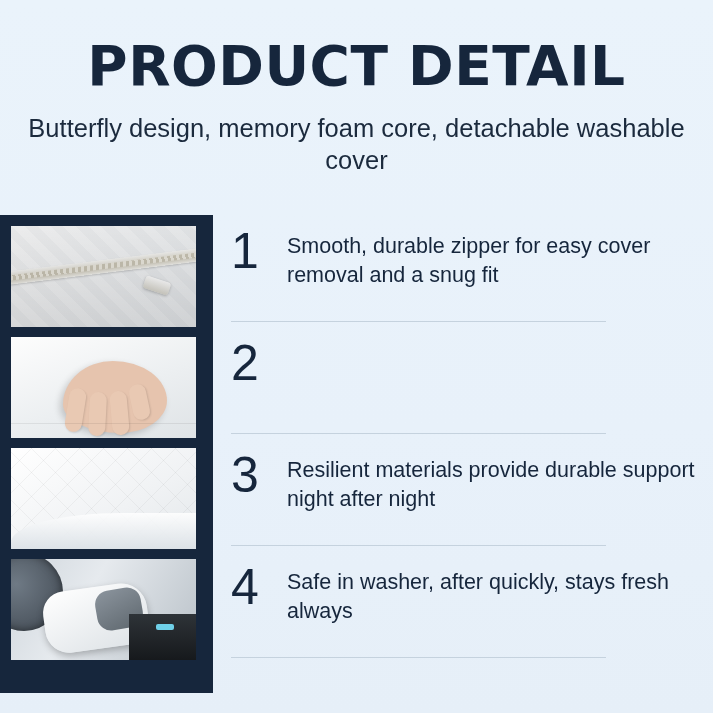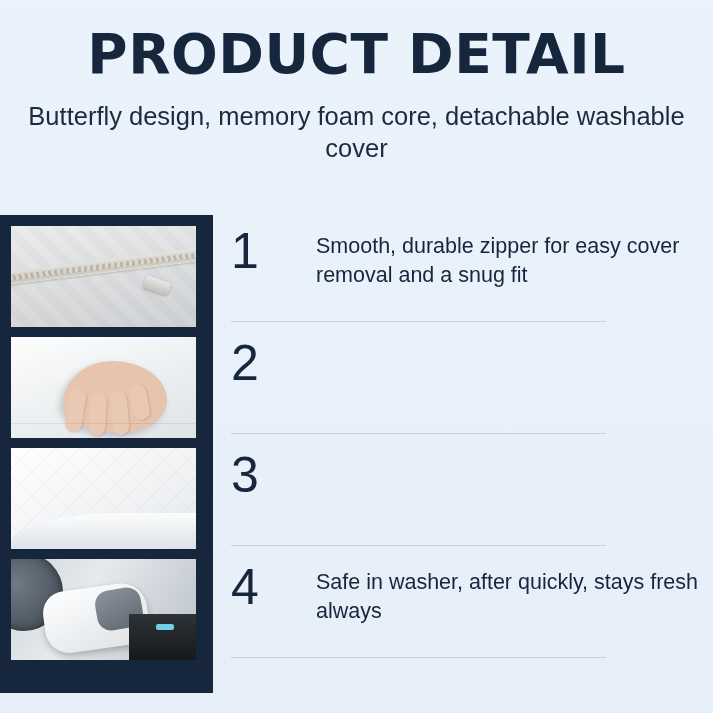--- a/index.html
+++ b/index.html
@@ -25,21 +25,21 @@
   .header {
     padding-top: 26px;
     text-align: center;
   }
   .title {
     font-size: 55px;
     font-weight: bold;
     letter-spacing: 0.5px;
     color: #16263c;
     line-height: 1.05;
-    margin: 0;
+    margin: 12px;
     font-family: "DejaVu Sans", sans-serif;
   }
   .subtitle {
     margin: 16px auto 8px auto;
     width: 660px;
     font-size: 25.5px;
     color: #1b2a3d;
     line-height: 1.28;
     font-family: "Liberation Sans", sans-serif;
     font-weight: 400;
@@ -236,21 +236,20 @@
     text-align: left;
   }
   .feature .text {
     flex: 1;
     font-size: 21.5px;
     color: #16263c;
     line-height: 1.33;
     padding-top: 22px;
     padding-right: 14px;
     font-family: "Liberation Sans", sans-serif;
-    margin-left: 29px;
   }
   .divider {
     position: absolute;
     left: 0;
     bottom: 0;
     width: 375px;
     height: 1px;
     background: #c5d2de;
   }
 </style>
@@ -306,20 +305,21 @@
         <div class="divider"></div>
       </div>
 
       <div class="feature">
         <div class="num">2</div>
         <div class="divider"></div>
       </div>
 
       <div class="feature">
         <div class="num">3</div>
+        <div class="text">Resilient materials provide durable support night after night</div>
         <div class="divider"></div>
       </div>
 
       <div class="feature">
         <div class="num">4</div>
         <div class="text">Safe in washer, after quickly, stays fresh always</div>
         <div class="divider"></div>
       </div>
 
     </div>

